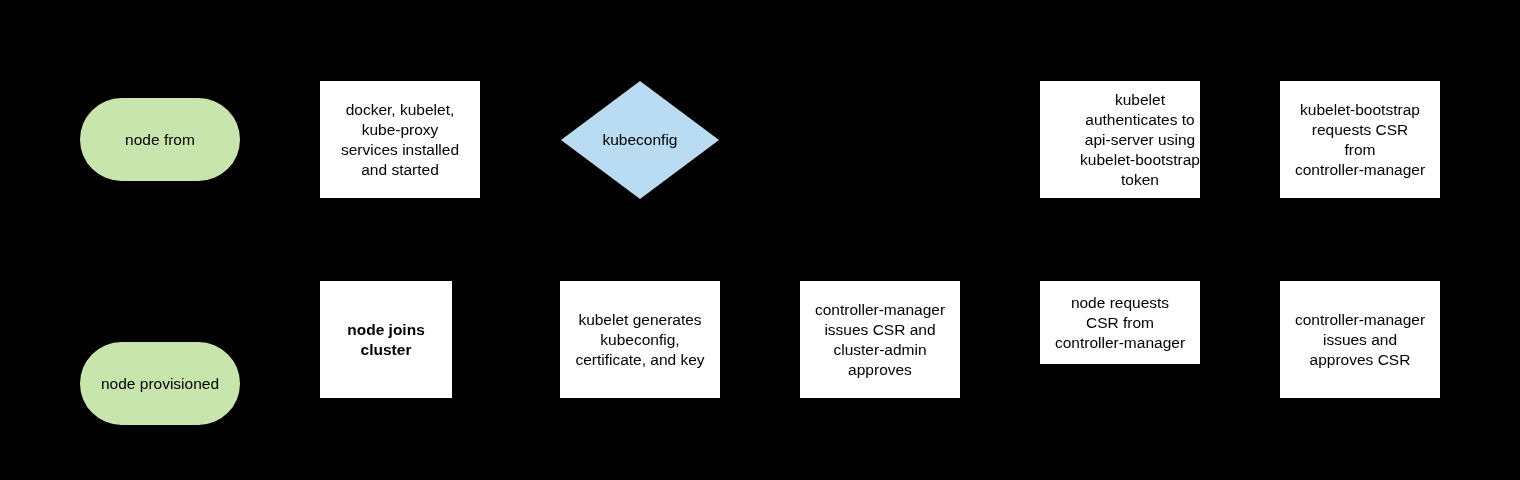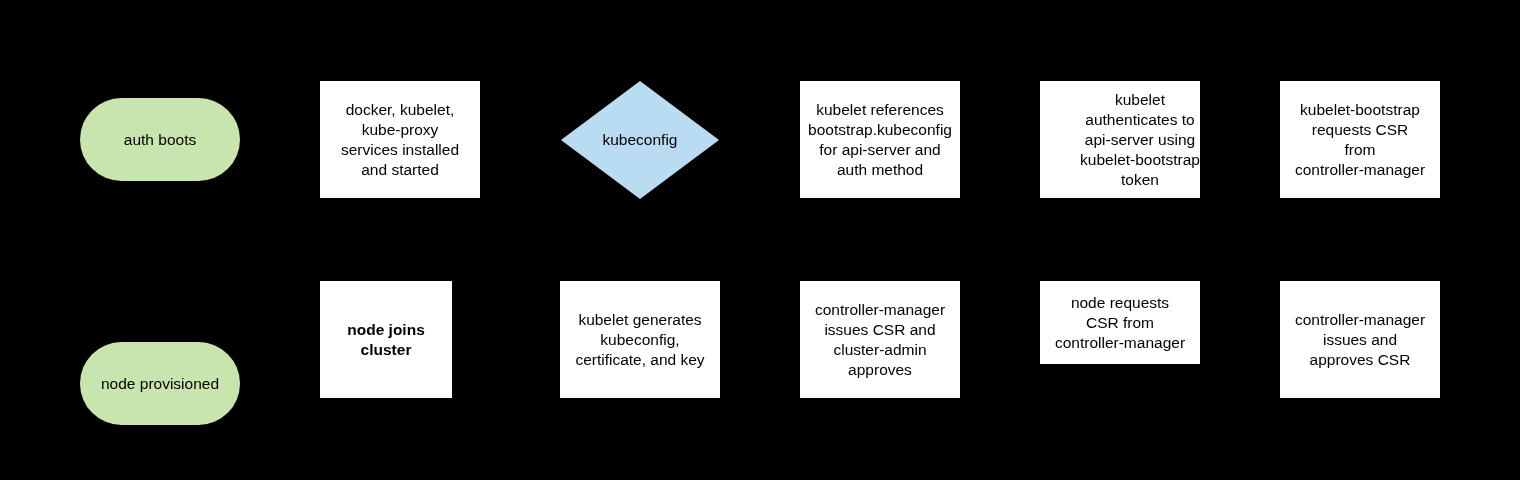--- a/index.html
+++ b/index.html
@@ -56,43 +56,37 @@
   .n9  { left: 800px;  top: 281px; width: 160px; height: 117px; }
   .n10 { left: 1040px; top: 281px; width: 160px; height: 83px; }
   .n11 { left: 1280px; top: 281px; width: 160px; height: 117px; }
 </style>
 </head>
 <body>
 
 <div class="canvas">
 
   <div class="node stadium n0">
-    <span class="label">auth boots</span>
+    <span class="label">node from</span>
   </div>
 
   <div class="node rect n1">
     <span class="label">docker, kubelet,
 kube-proxy
 services installed
 and started</span>
   </div>
 
   <div class="node diamond n2">
     <svg class="diamond-svg" viewBox="0 0 160 118" preserveAspectRatio="none">
       <polygon points="80,0 159,59 80,118 1,59" fill="#badcf2"></polygon>
     </svg>
     <span class="label">kubeconfig</span>
   </div>
 
-  <div class="node rect n3">
-    <span class="label">kubelet references
-bootstrap.kubeconfig
-for api-server and
-auth method</span>
-  </div>
 
   <div class="node rect n4">
     <span class="label">kubelet
 authenticates to
 api-server using
 kubelet-bootstrap
 token</span>
   </div>
 
   <div class="node rect n5">

